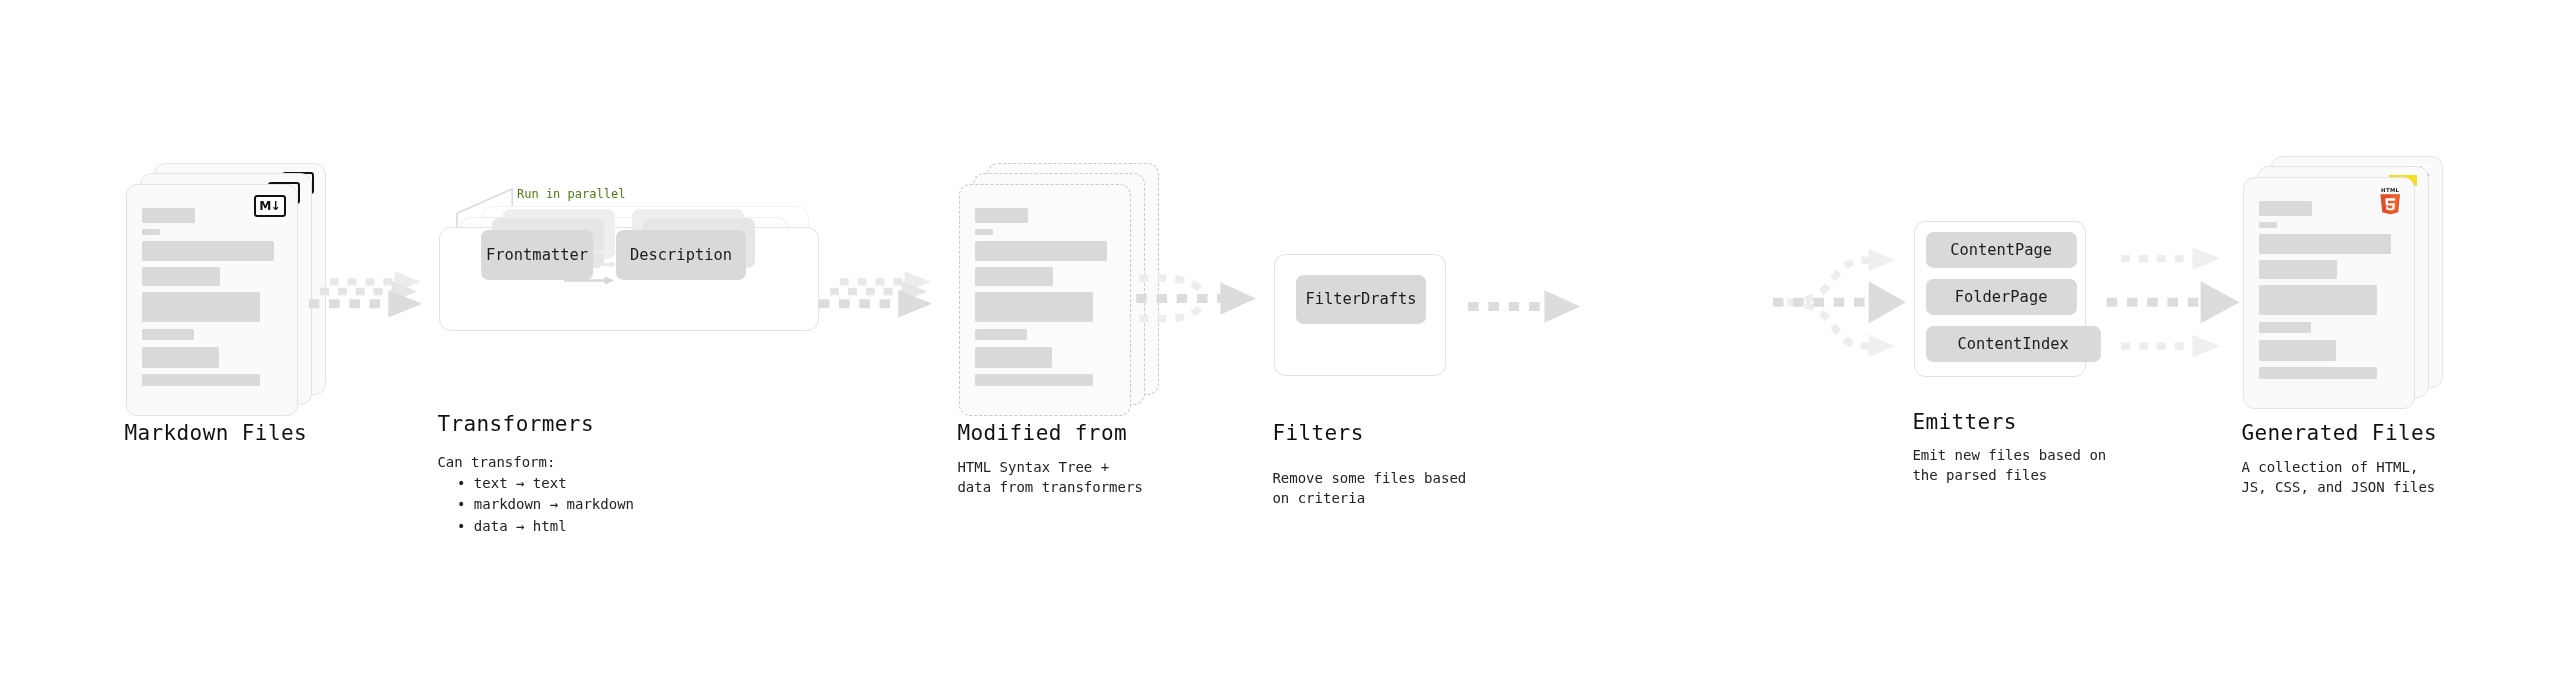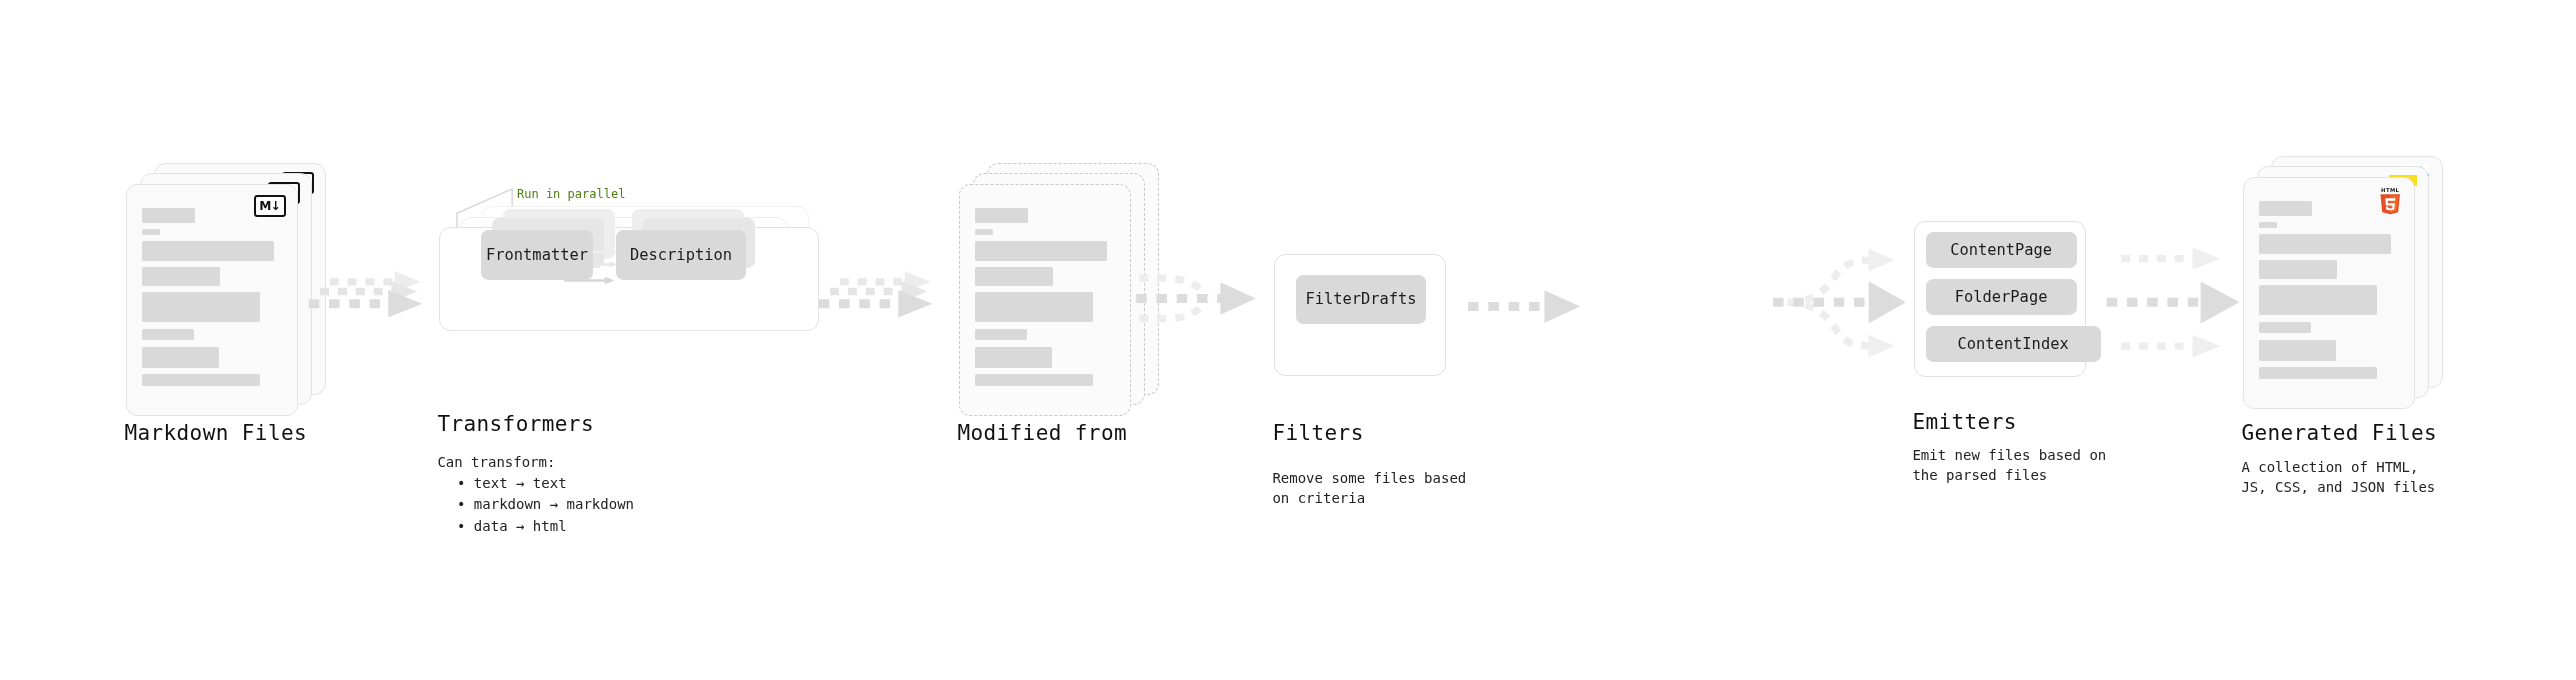--- a/index.html
+++ b/index.html
@@ -213,20 +213,22 @@
           <div class="bar" style="width:132px;height:19.5px;"></div>
           <div class="bar" style="width:78px;height:18.7px;"></div>
           <div class="bar" style="width:118px;height:30px;"></div>
           <div class="bar" style="width:52px;height:11.4px;"></div>
           <div class="bar" style="width:77px;height:21px;"></div>
           <div class="bar" style="width:118px;height:11.4px;"></div>
         </div>
       </div>
     </div>
     <div class="title" style="left:-1.6px;top:258px;">Modified from</div>
+    <div class="subtitle" style="left:-1.6px;top:294px;">HTML Syntax Tree +
+data from transformers</div>
   </div>
 
   <div class="node" style="left:1136px;top:258px;">
     <svg width="138" height="89" viewBox="0 0 170 110">
       <g stroke="#ededed" stroke-width="9" stroke-dasharray="11 11" fill="none">
         <path d="M4 25 H36 Q74 25 86 48"></path>
         <path d="M4 75 H36 Q74 75 86 52"></path>
       </g>
       <g stroke="#dcdcdc" stroke-width="11" stroke-dasharray="13 12" fill="none">
         <path d="M0 50 H108"></path>

